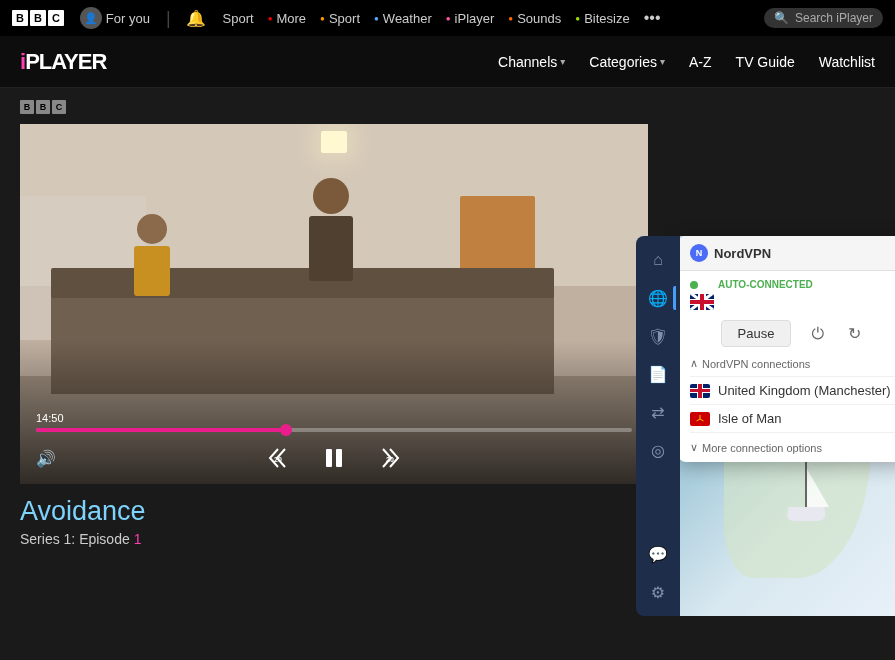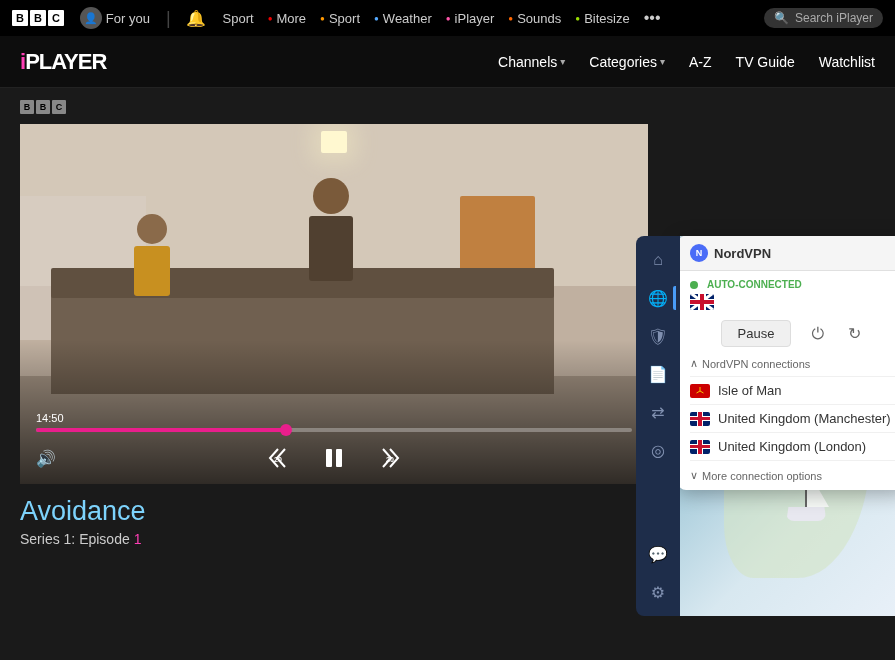--- a/index.html
+++ b/index.html
@@ -222,21 +222,21 @@
     .nordvpn-logo-icon {
       width: 18px; height: 18px;
       background: #4a6cf7; border-radius: 50%;
       display: flex; align-items: center; justify-content: center;
       font-size: 9px; color: #fff; font-weight: bold;
     }
     .nordvpn-title { font-size: 13px; color: #333; font-weight: 700; }
 
     .nordvpn-body { padding: 8px 12px 4px; }
     .connected-label {
-      display: flex; align-items: center; gap: 9px;
+      display: flex; align-items: center; gap: 20px;
       font-size: 10px; font-weight: bold; color: #4caf50; margin-bottom: 4px;
     }
     .connected-dot { width: 8px; height: 8px; background: #4caf50; border-radius: 50%; }
 
     .current-server {
       display: flex; align-items: center; justify-content: space-between;
       margin-bottom: 10px;
     }
     .server-name { font-size: 16px; font-weight: bold; color: #222; }
     .uk-flag {
@@ -559,56 +559,45 @@
         <button class="vpn-power-btn">⏻</button>
         <button class="vpn-refresh-btn">↻</button>
       </div>
 
       <div class="nordvpn-section-title">
         <span>∧</span>
         <span>NordVPN connections</span>
       </div>
       <ul class="recent-conn-list">
         <li class="recent-conn-item">
+          <div class="conn-flag uk-flag">
+            <div style="width:100%;height:100%;background:#012169;position:relative;overflow:hidden;">
+              <div style="position:absolute;left:0;right:0;height:33%;top:33%;background:#fff;"></div>
+              <div style="position:absolute;top:0;bottom:0;width:33%;left:33%;background:#fff;"></div>
+              <div style="position:absolute;left:0;right:0;height:20%;top:40%;background:#C8102E;"></div>
+              <div style="position:absolute;top:0;bottom:0;width:20%;left:40%;background:#C8102E;"></div>
+            </div>
+          </div>
+          <span>United Kingdom (Manchester)</span>
+        </li>
+        <li class="recent-conn-item">
           <div class="conn-flag iom-flag">
             <div style="width:100%;height:100%;background:#cc0000;display:flex;align-items:center;justify-content:center;">
               <svg width="14" height="14" viewBox="0 0 14 14">
                 <circle cx="7" cy="7" r="6" fill="#cc0000"></circle>
                 <g transform="translate(7,7)">
                   <line x1="0" y1="0" x2="0" y2="-4" stroke="#f5c400" stroke-width="1"></line>
                   <line x1="0" y1="0" x2="3.5" y2="2" stroke="#f5c400" stroke-width="1"></line>
                   <line x1="0" y1="0" x2="-3.5" y2="2" stroke="#f5c400" stroke-width="1"></line>
                 </g>
               </svg>
             </div>
           </div>
           <span>Isle of Man</span>
         </li>
-        <li class="recent-conn-item">
-          <div class="conn-flag uk-flag">
-            <div style="width:100%;height:100%;background:#012169;position:relative;overflow:hidden;">
-              <div style="position:absolute;left:0;right:0;height:33%;top:33%;background:#fff;"></div>
-              <div style="position:absolute;top:0;bottom:0;width:33%;left:33%;background:#fff;"></div>
-              <div style="position:absolute;left:0;right:0;height:20%;top:40%;background:#C8102E;"></div>
-              <div style="position:absolute;top:0;bottom:0;width:20%;left:40%;background:#C8102E;"></div>
-            </div>
-          </div>
-          <span>United Kingdom (Manchester)</span>
-        </li>
-        <li class="recent-conn-item">
-          <div class="conn-flag uk-flag">
-            <div style="width:100%;height:100%;background:#012169;position:relative;overflow:hidden;">
-              <div style="position:absolute;left:0;right:0;height:33%;top:33%;background:#fff;"></div>
-              <div style="position:absolute;top:0;bottom:0;width:33%;left:33%;background:#fff;"></div>
-              <div style="position:absolute;left:0;right:0;height:20%;top:40%;background:#C8102E;"></div>
-              <div style="position:absolute;top:0;bottom:0;width:20%;left:40%;background:#C8102E;"></div>
-            </div>
-          </div>
-          <span>United Kingdom (London)</span>
-        </li>
       </ul>
 
       <div class="more-options">
         <span>∨</span>
         <span>More connection options</span>
       </div>
     </div>
   </div>
 
 </div>

